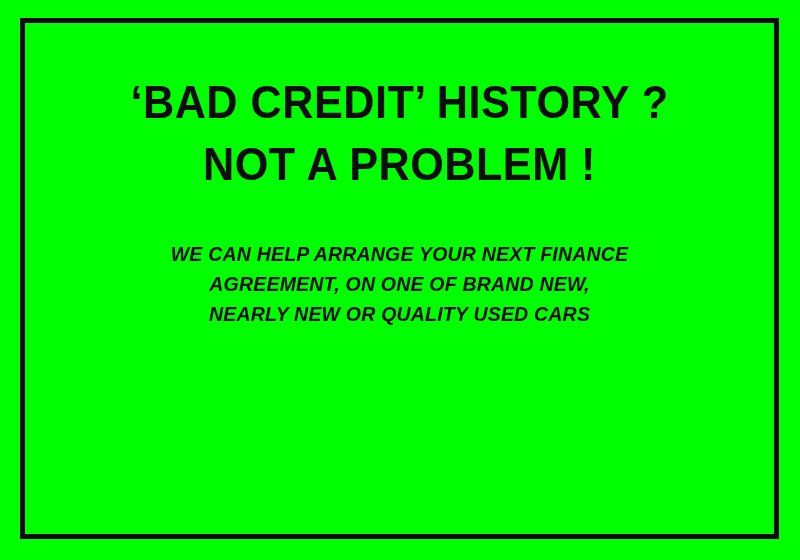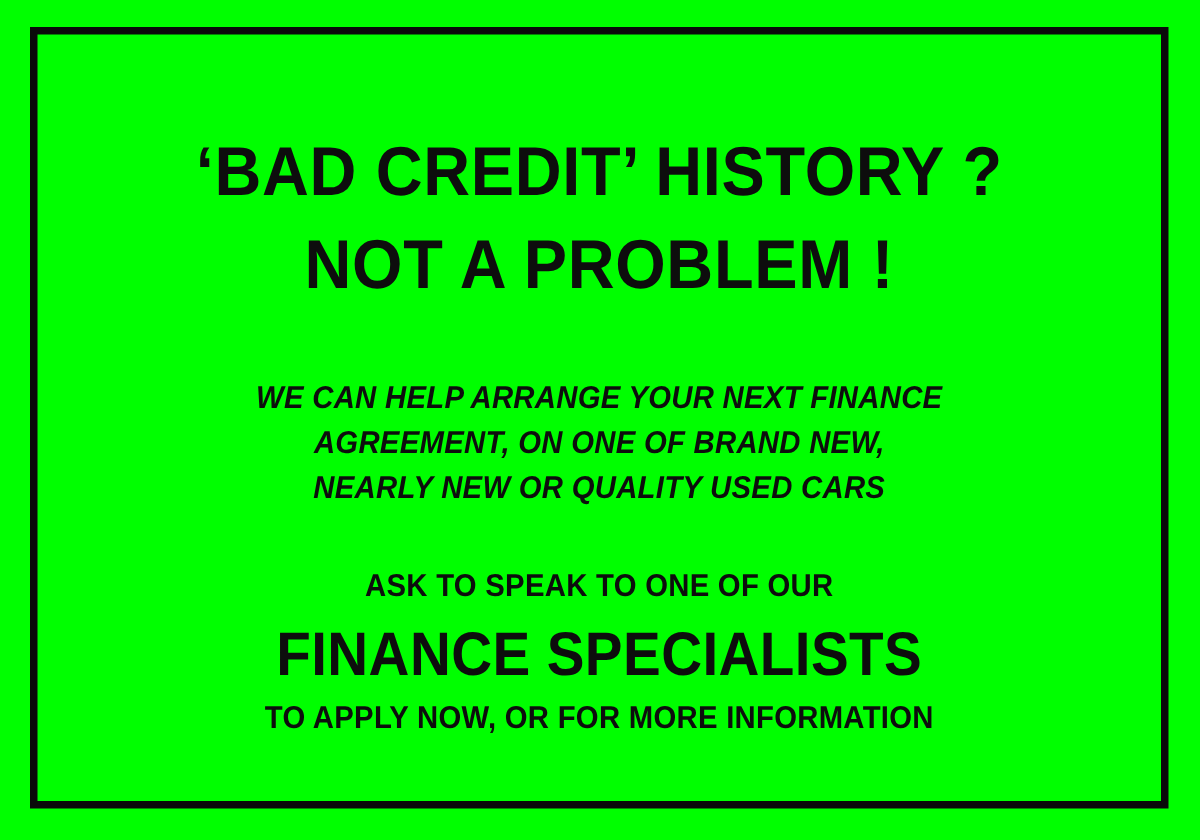--- a/index.html
+++ b/index.html
@@ -37,21 +37,20 @@
     position: absolute;
     left: 25px;
     top: 23px;
     width: 749px;
     height: 511px;
     box-sizing: border-box;
     display: flex;
     flex-direction: column;
     color: #0d0d0d;
     text-align: center;
-    margin-top: 12px;
   }
 
   
   .headline-block {
     margin-top: 56px;
     width: 100%;
   }
 
   .headline {
     font-size: 46px;
@@ -140,20 +139,15 @@
       <div class="headline headline-1">‘BAD CREDIT’ HISTORY ?</div>
       <div class="headline headline-2">NOT A PROBLEM !</div>
     </div>
 
     <div class="body-block">
       <div class="body-line">WE CAN HELP ARRANGE YOUR NEXT FINANCE</div>
       <div class="body-line">AGREEMENT, ON ONE OF BRAND NEW,</div>
       <div class="body-line">NEARLY NEW OR QUALITY USED CARS</div>
     </div>
 
-    <div class="cta-block">
-      <div class="cta-lead">ASK TO SPEAK TO ONE OF OUR</div>
-      <div class="cta-main">FINANCE SPECIALISTS</div>
-      <div class="cta-foot">TO APPLY NOW, OR FOR MORE INFORMATION</div>
-    </div>
 
   </div>
 </div>
 
 </body></html>

